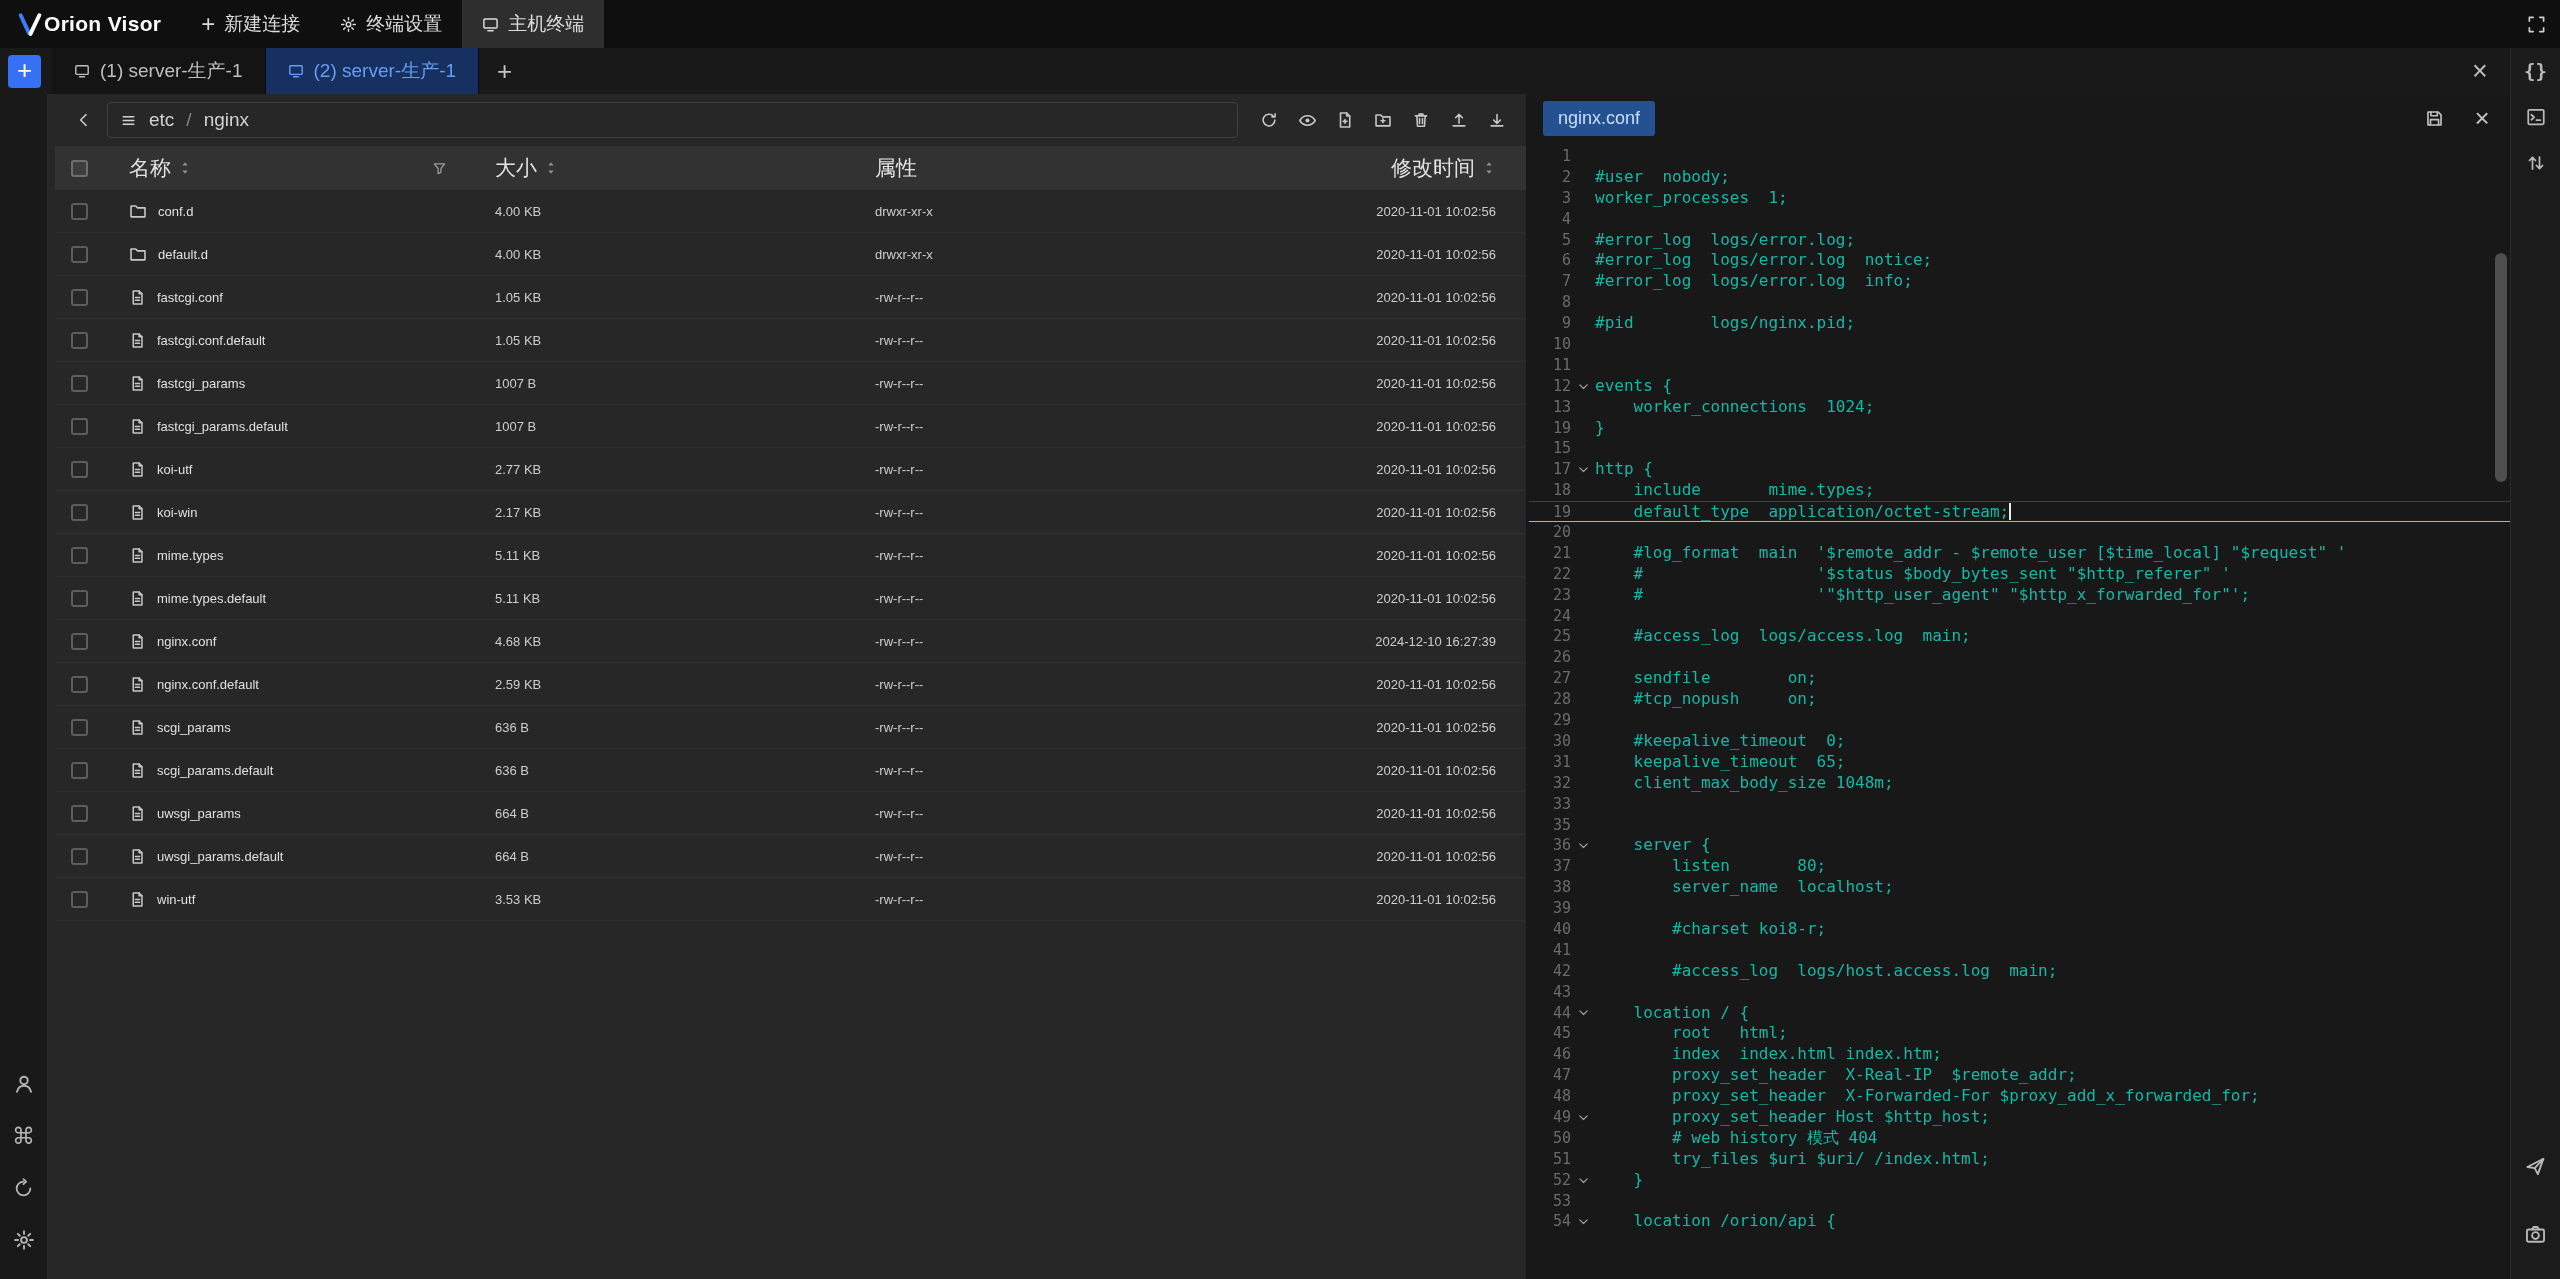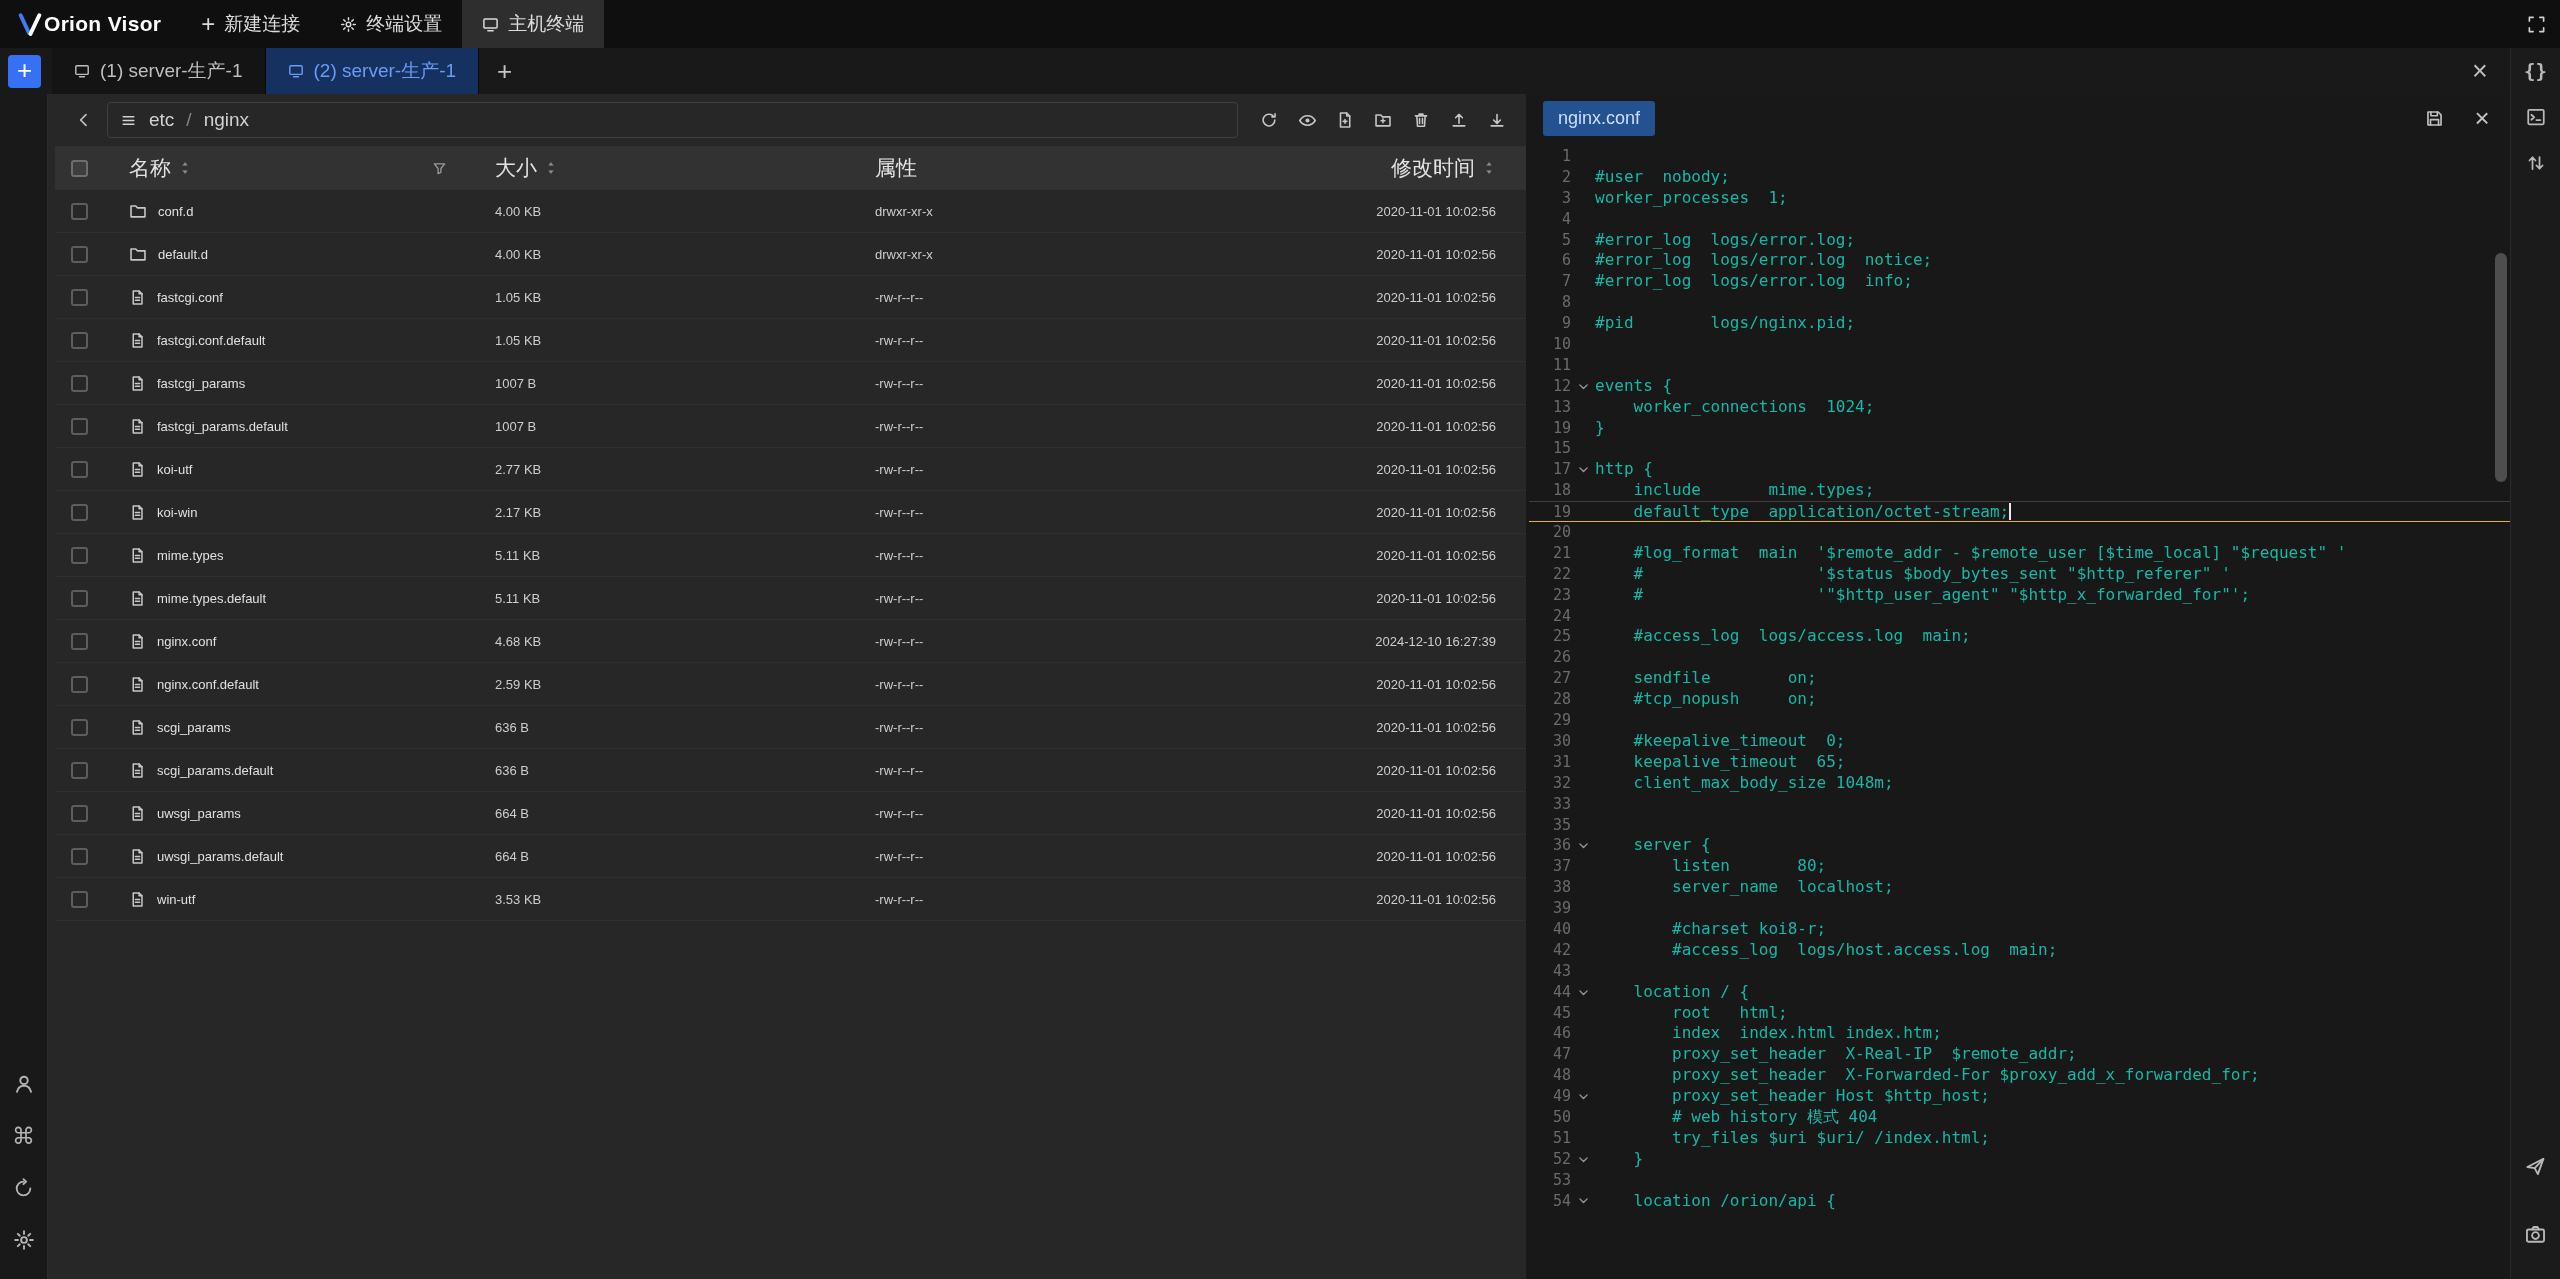--- a/index.html
+++ b/index.html
@@ -812,20 +812,25 @@
                 <span class="ln">39</span>
                 <span class="fold"></span>
                 <span class="ct"></span>
               </div>
               <div class="cl">
                 <span class="ln">40</span>
                 <span class="fold"></span>
                 <span class="ct">        #charset koi8-r;</span>
               </div>
               <div class="cl">
+                <span class="ln">41</span>
+                <span class="fold"></span>
+                <span class="ct"></span>
+              </div>
+              <div class="cl">
                 <span class="ln">42</span>
                 <span class="fold"></span>
                 <span class="ct">        #access_log  logs/host.access.log  main;</span>
               </div>
               <div class="cl">
                 <span class="ln">43</span>
                 <span class="fold"></span>
                 <span class="ct"></span>
               </div>
               <div class="cl">

